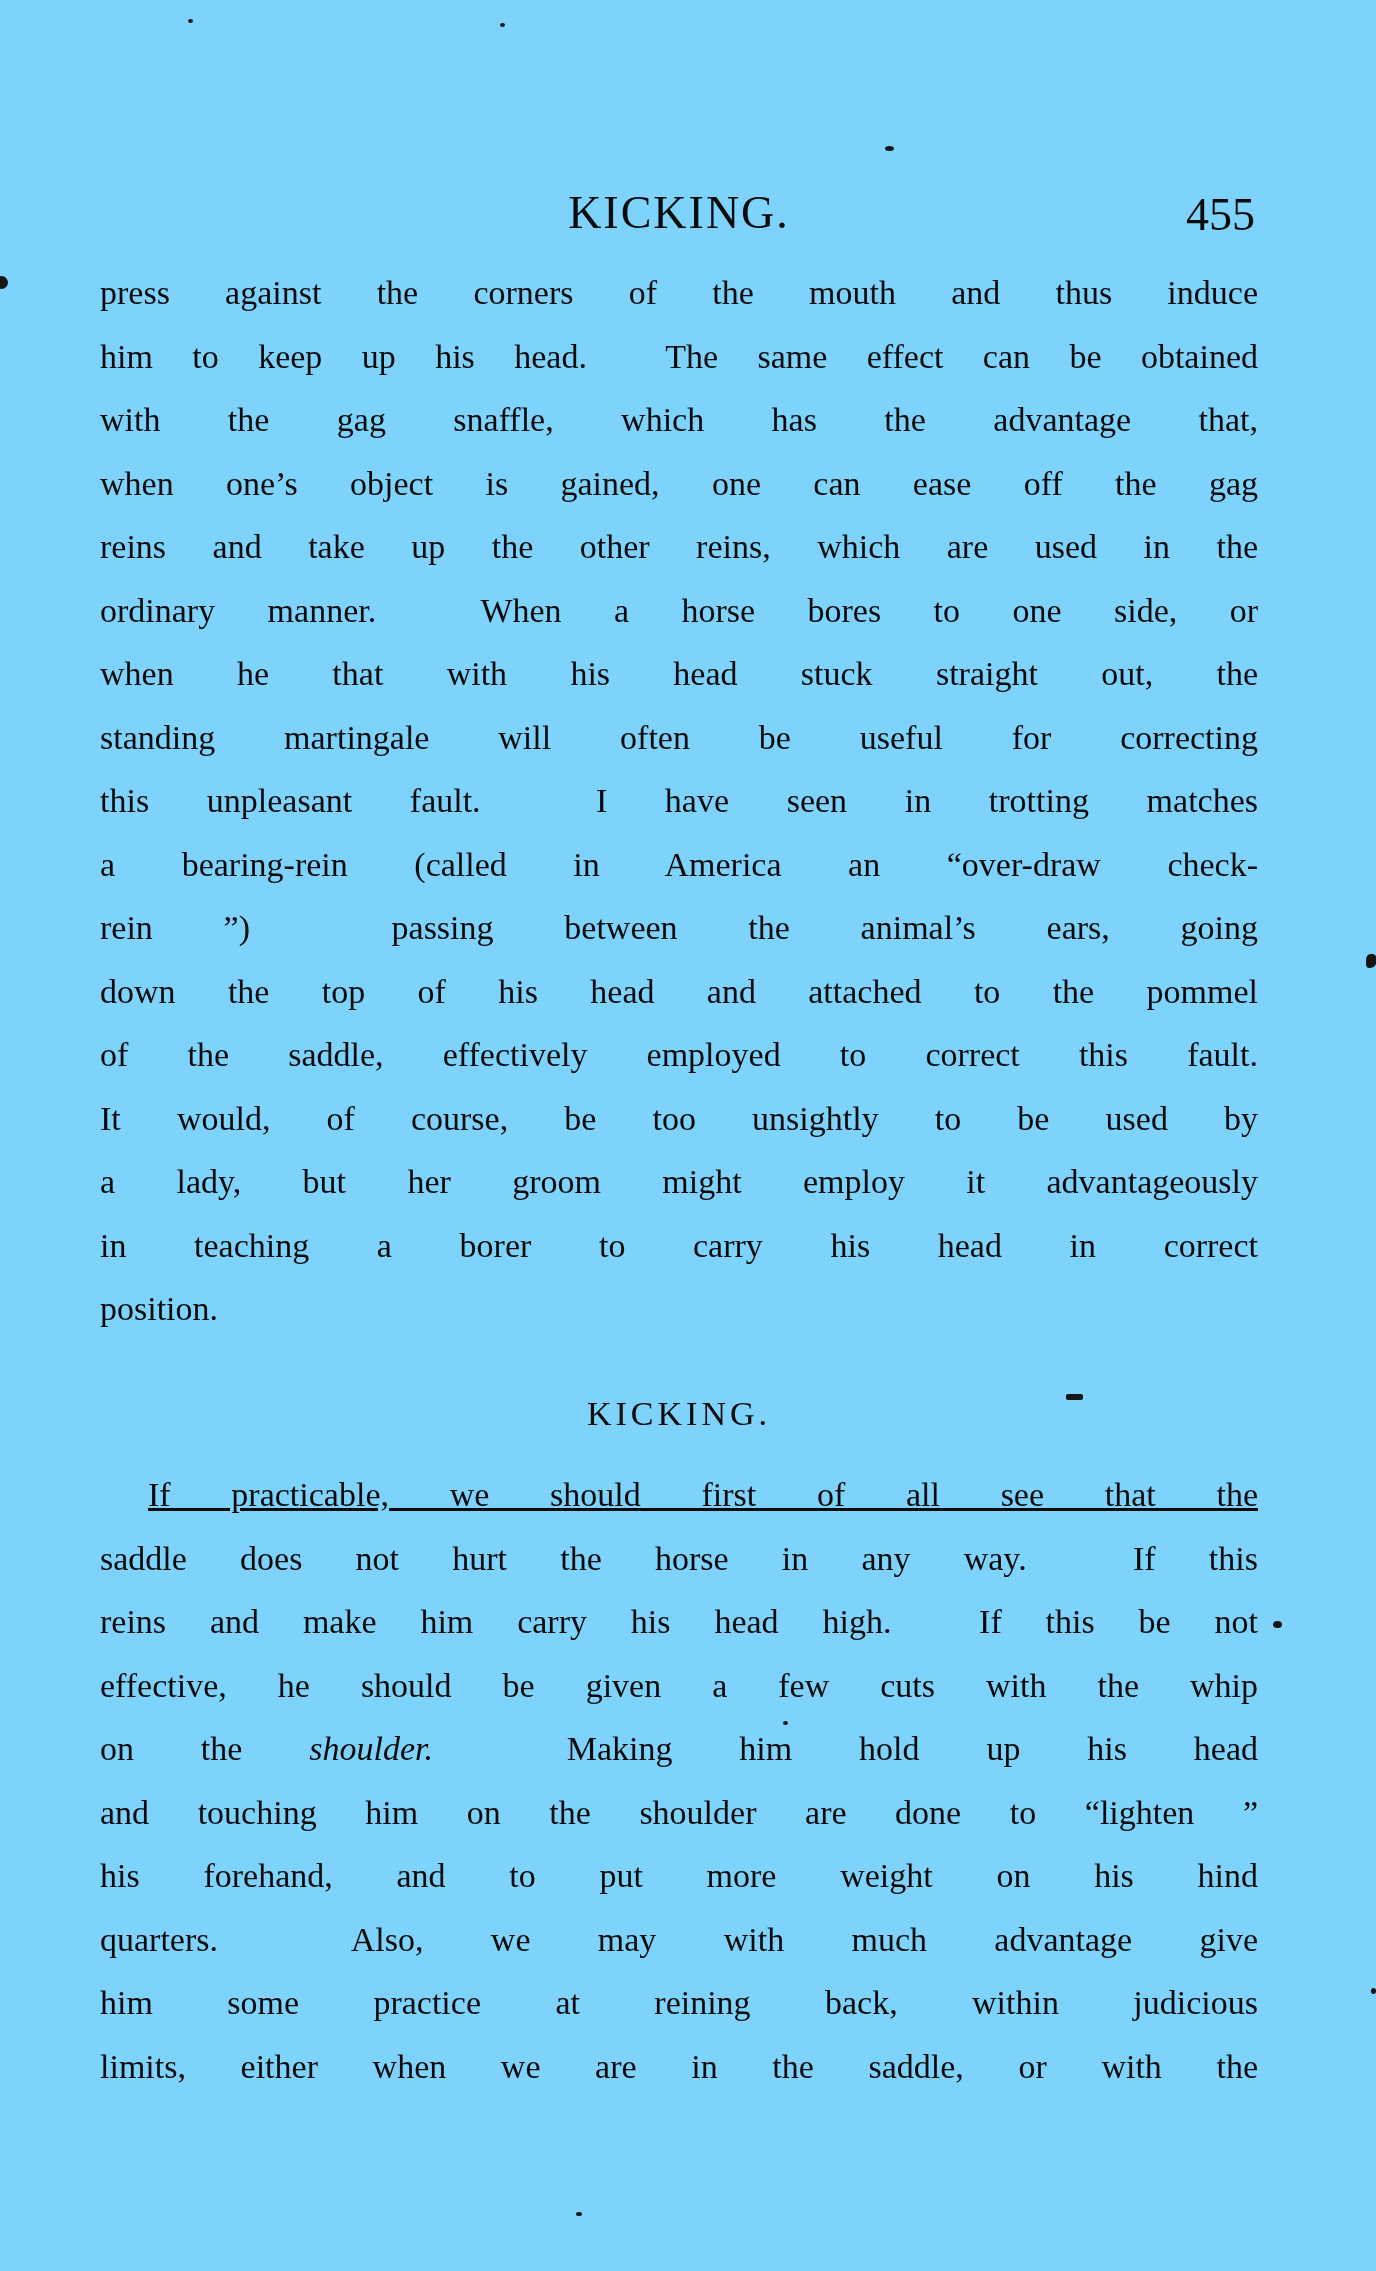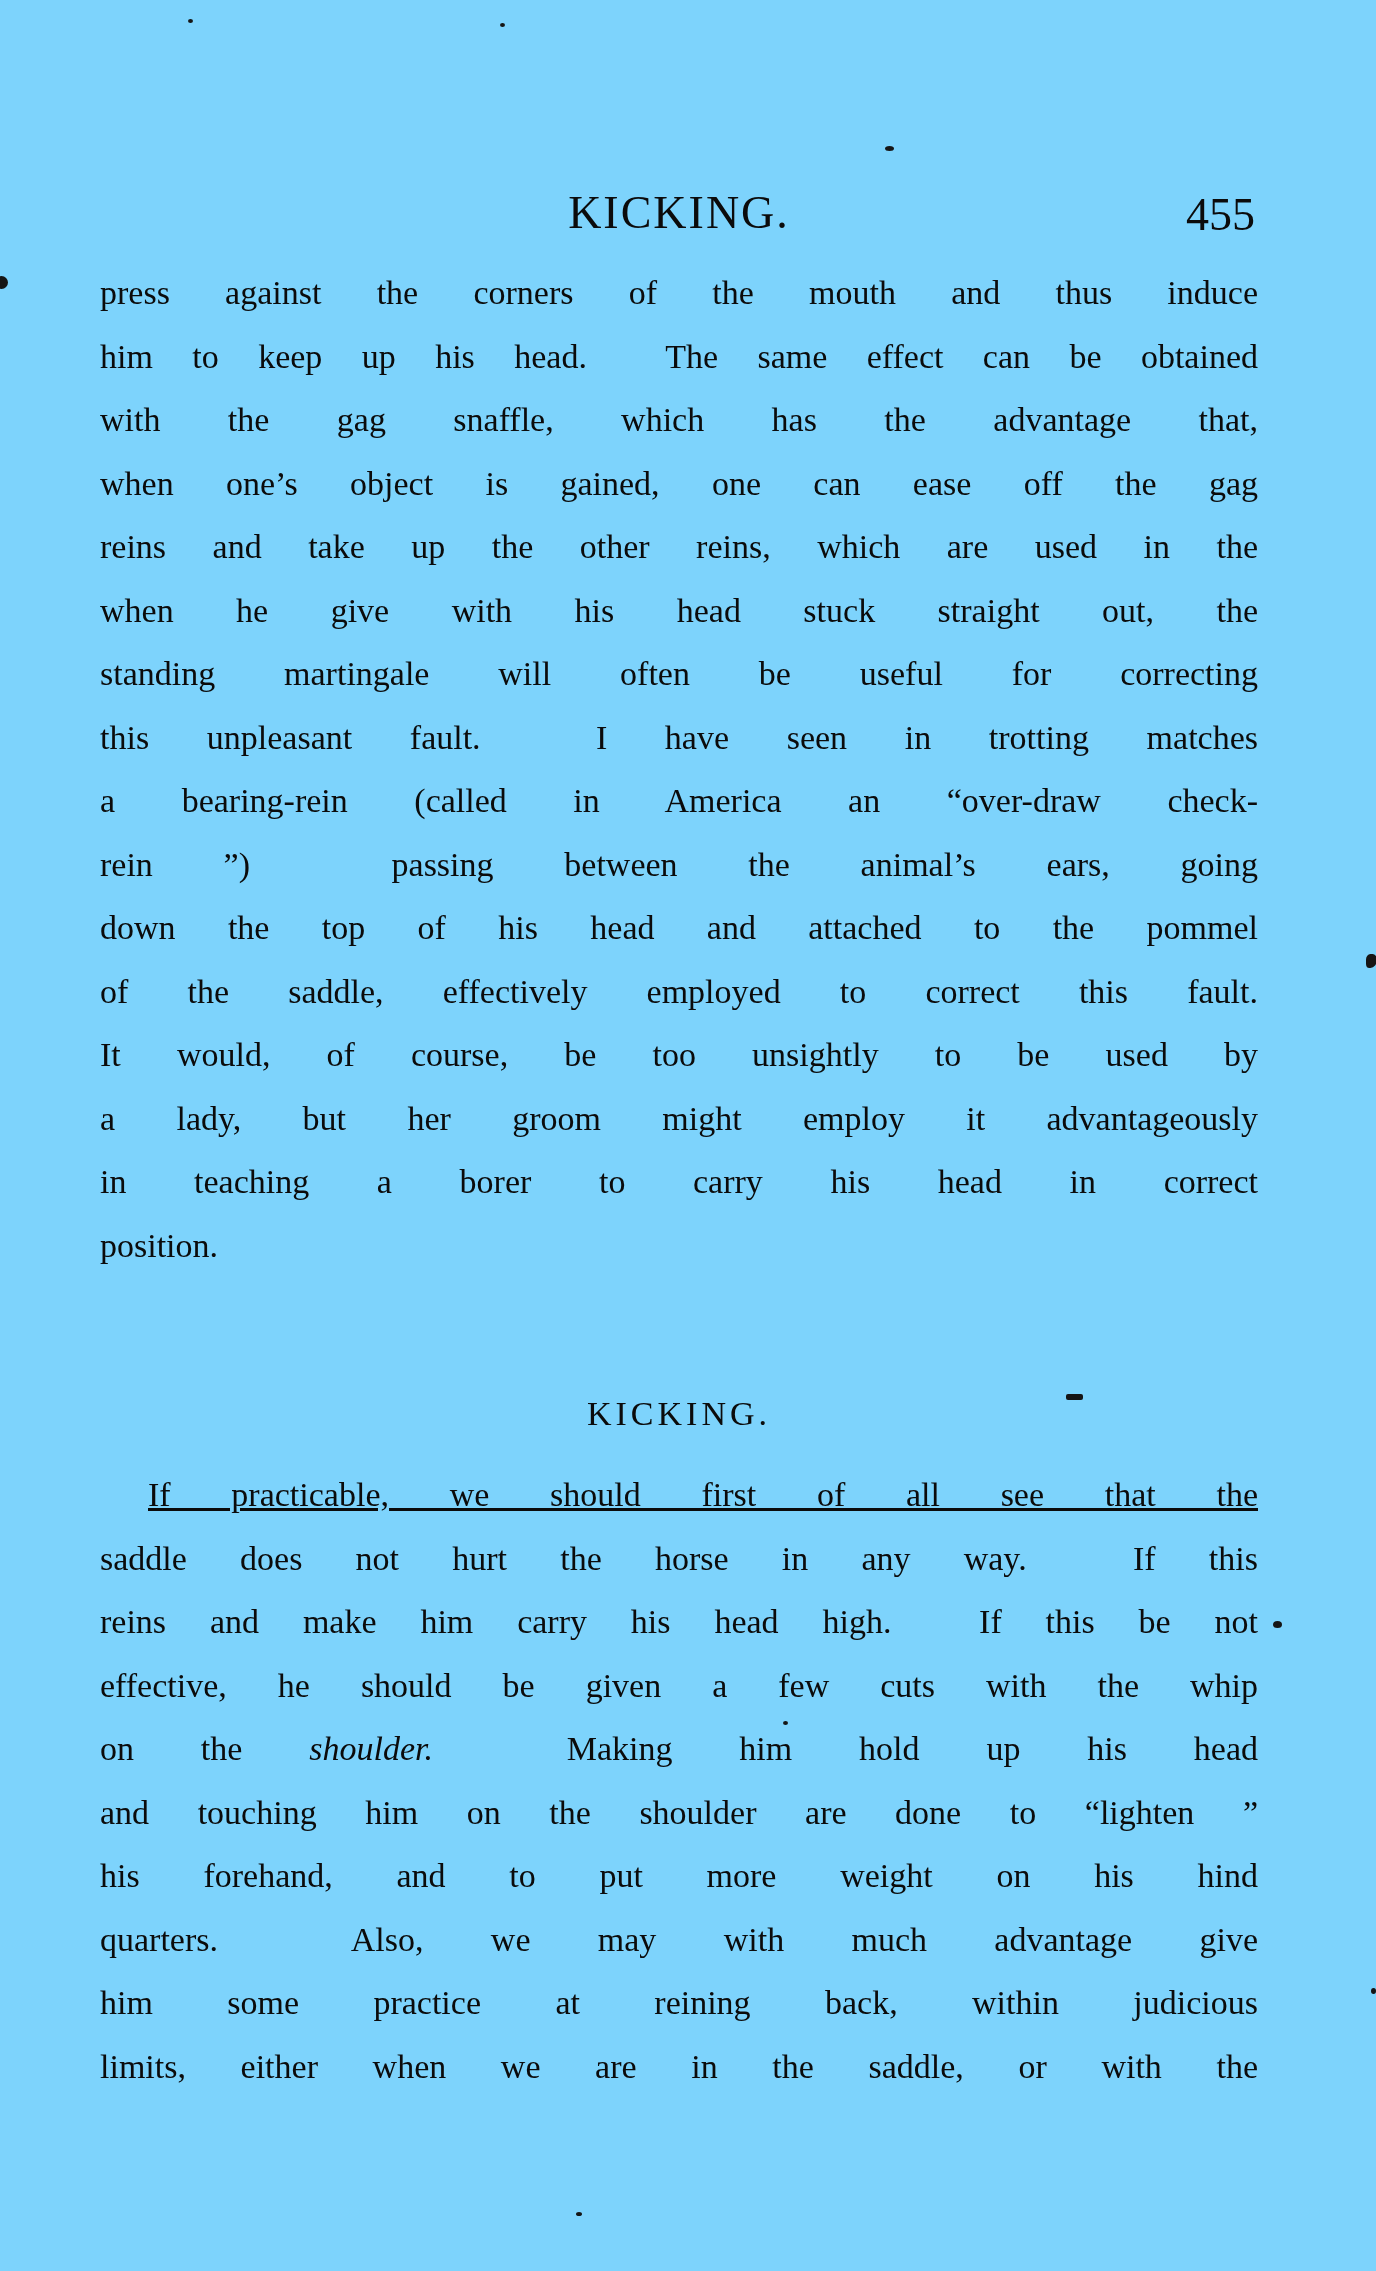--- a/index.html
+++ b/index.html
@@ -98,21 +98,22 @@
 
   <div class="running-head">KICKING.</div>
   <div class="folio">455</div>
 
   <div class="textblock para1">
     <div class="line">press against the corners of the mouth and thus induce</div>
     <div class="line">him to keep up his head.&nbsp; The same effect can be obtained</div>
     <div class="line">with the gag snaffle, which has the advantage that,</div>
     <div class="line">when one’s object is gained, one can ease off the gag</div>
     <div class="line">reins and take up the other reins, which are used in the</div>
-    <div class="line">when he give with his head stuck straight out, the</div>
+    <div class="line">ordinary manner.&nbsp; When a horse bores to one side, or</div>
+    <div class="line">when he that with his head stuck straight out, the</div>
     <div class="line">standing martingale will often be useful for correcting</div>
     <div class="line">this unpleasant fault.&nbsp; I have seen in trotting matches</div>
     <div class="line">a bearing-rein (called in America an “over-draw check-</div>
     <div class="line">rein&nbsp;”)&nbsp; passing between the animal’s ears, going</div>
     <div class="line">down the top of his head and attached to the pommel</div>
     <div class="line">of the saddle, effectively employed to correct this fault.</div>
     <div class="line">It would, of course, be too unsightly to be used by</div>
     <div class="line">a lady, but her groom might employ it advantageously</div>
     <div class="line">in teaching a borer to carry his head in correct</div>
     <div class="line last-short">position.</div>

